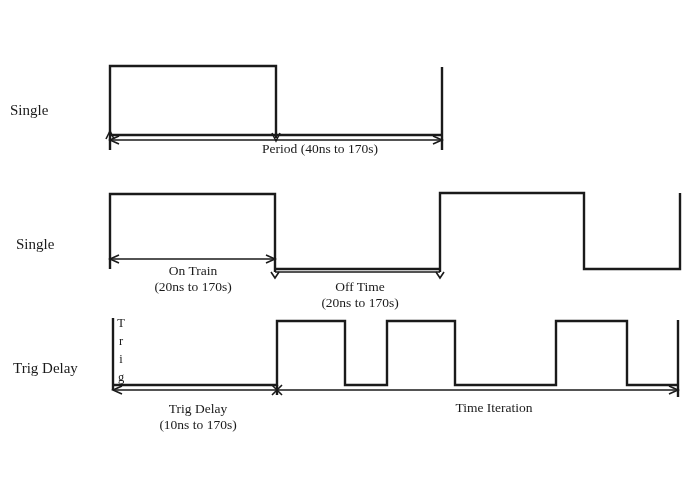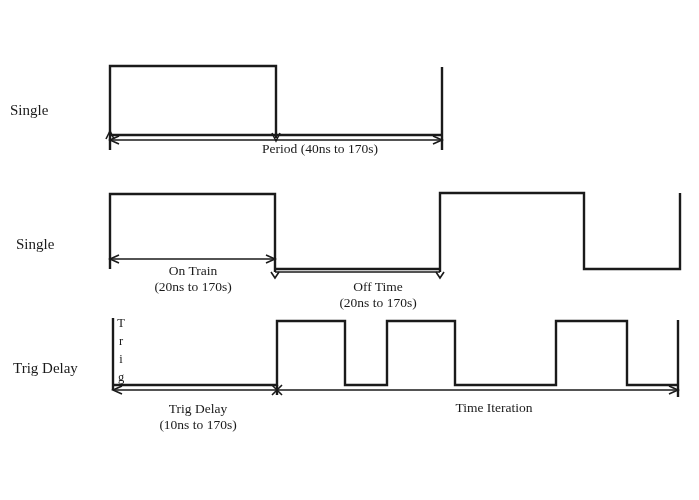--- a/index.html
+++ b/index.html
@@ -81,21 +81,21 @@
   <div class="lbl row-label" style="left:13px;top:360px;">Trig Delay</div>
 
 
   <div class="lbl ann" style="left:273px;top:141px;margin-left:47px;">Period (40ns to 170s)</div>
 
   <div class="lbl ann" style="left:193px;top:263px;">
     <span class="l1">On Train</span>
     <span class="l2">(20ns to 170s)</span>
   </div>
 
-  <div class="lbl ann" style="left:378px;top:279px;">
+  <div class="lbl ann" style="left:360px;top:279px;">
     <span class="l1">Off Time</span>
     <span class="l2">(20ns to 170s)</span>
   </div>
 
   <div class="lbl vertical-text" style="left:115px;top:316px;height:74px;">Trig</div>
 
   <div class="lbl ann" style="left:198px;top:401px;">
     <span class="l1">Trig Delay</span>
     <span class="l2">(10ns to 170s)</span>
   </div>

